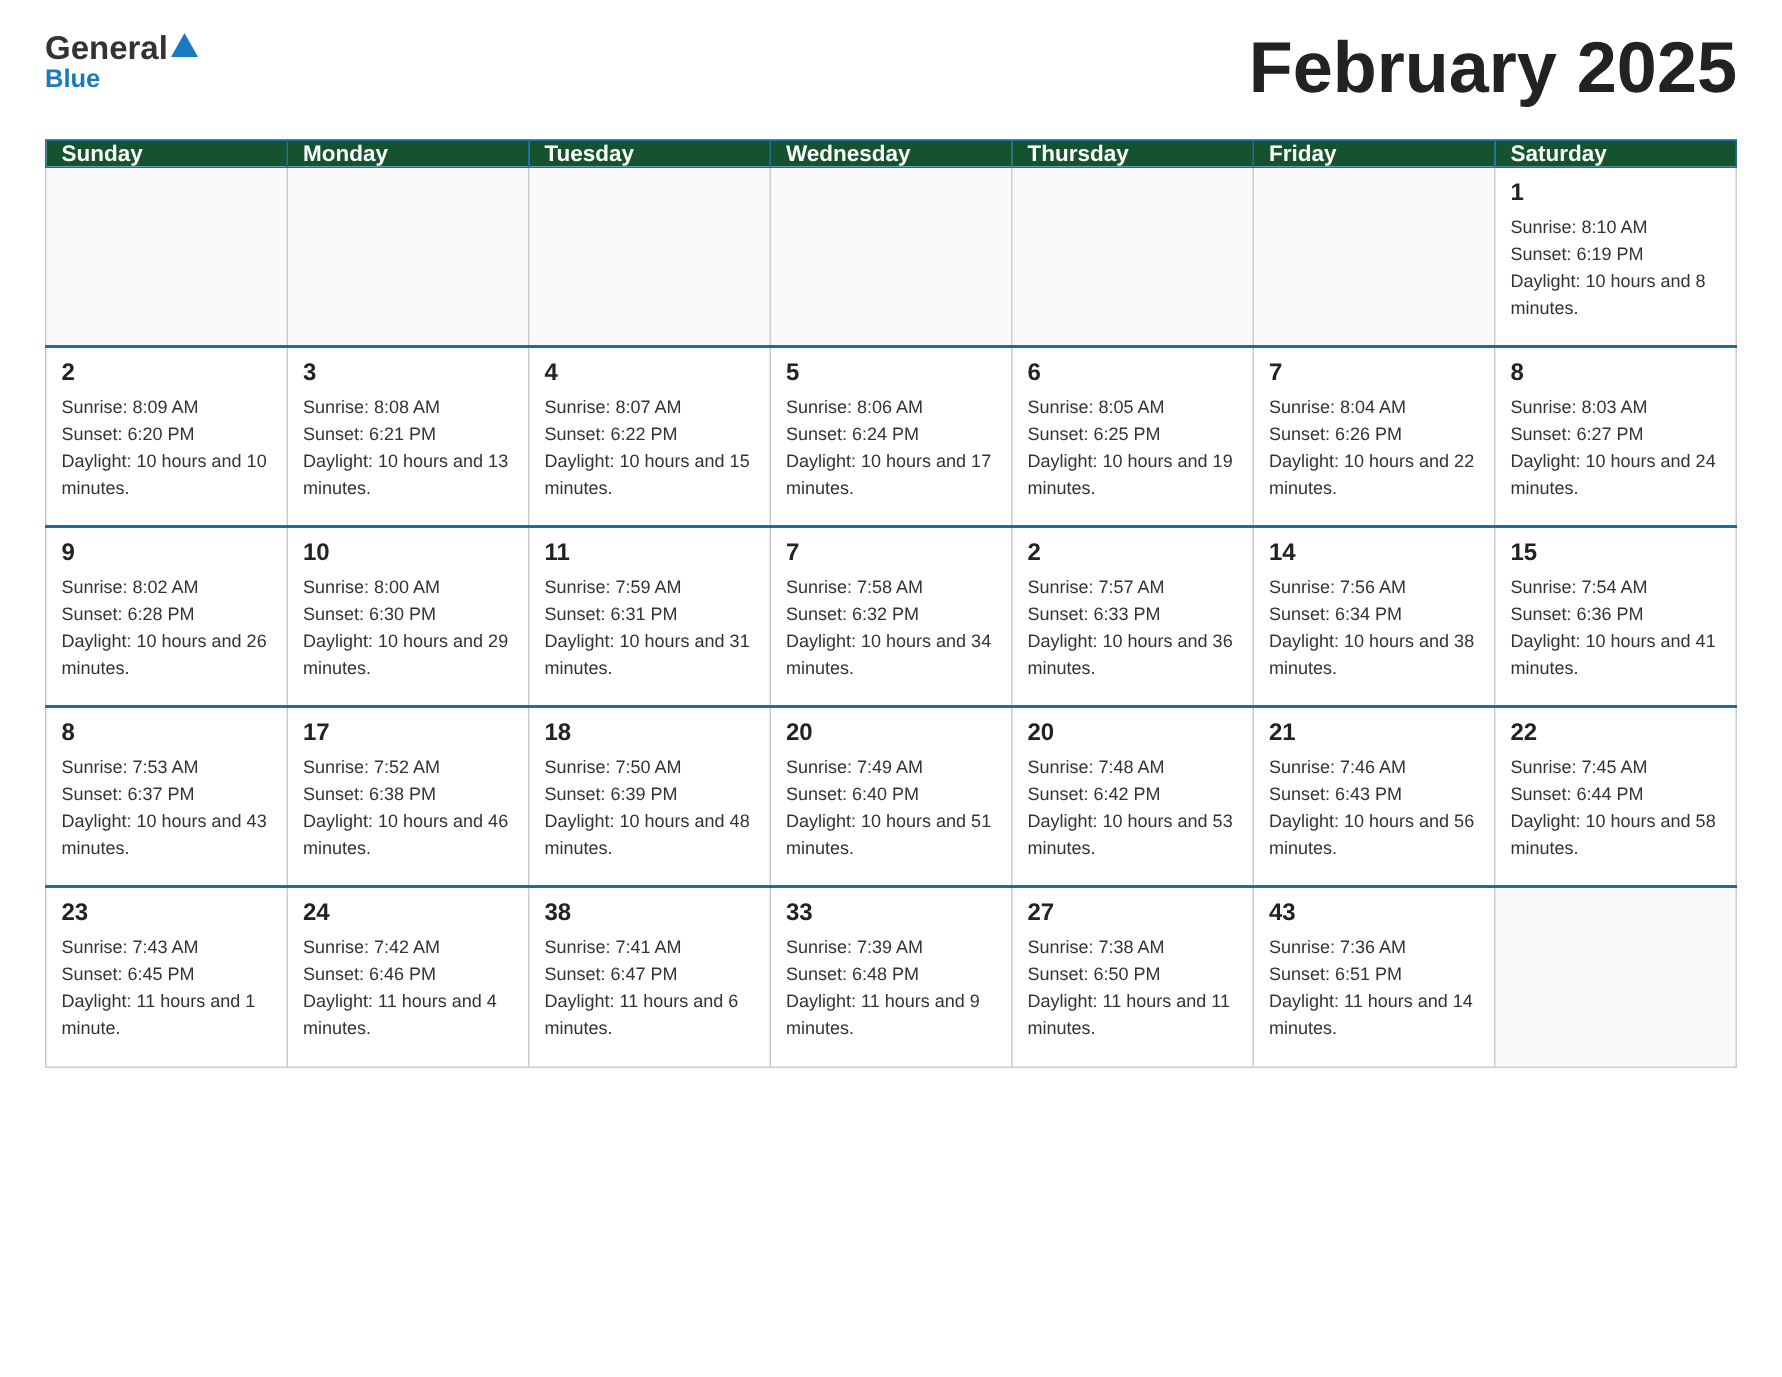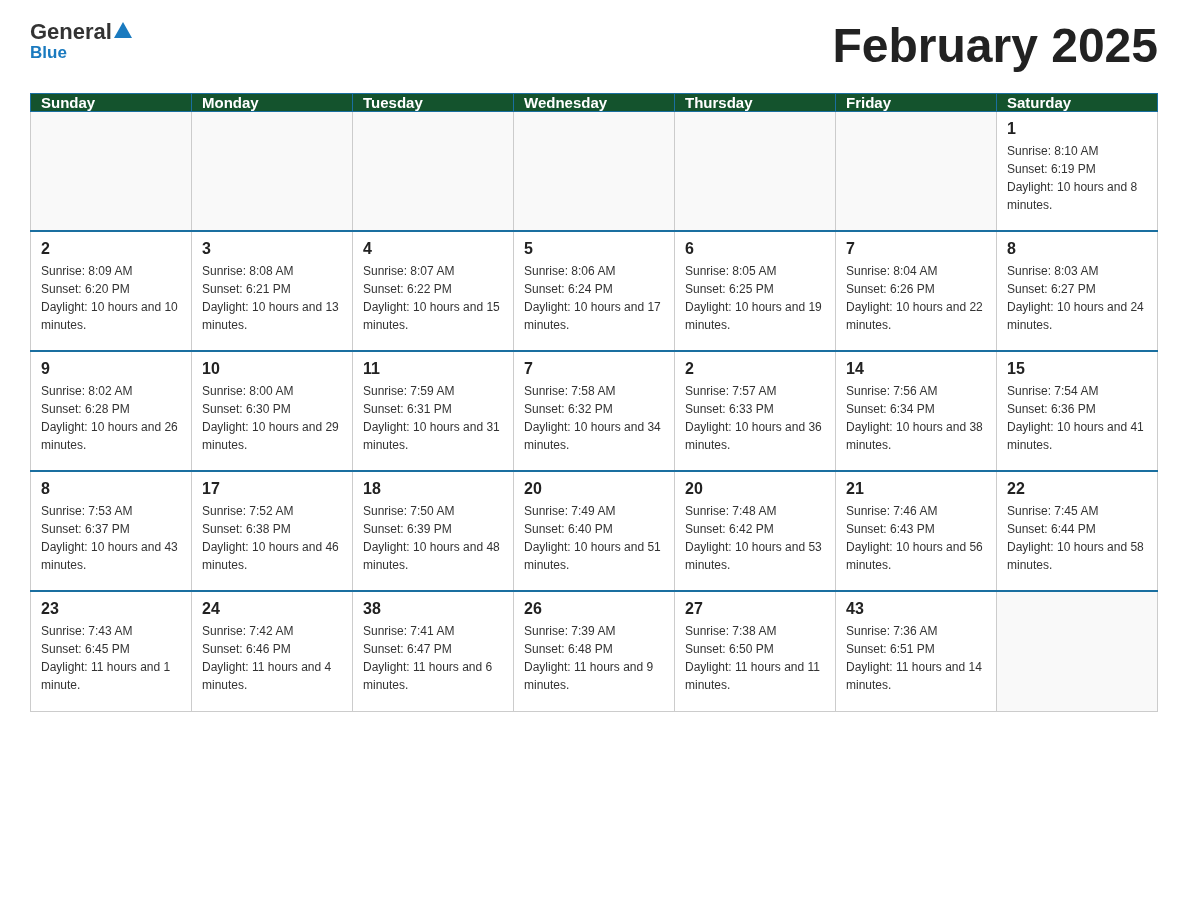--- a/index.html
+++ b/index.html
@@ -238,21 +238,21 @@
         </td>
         <td>
           <span class="day-number">24</span>
           <div class="day-info">Sunrise: 7:42 AM<br>Sunset: 6:46 PM<br>Daylight: 11 hours and 4 minutes.</div>
         </td>
         <td>
           <span class="day-number">38</span>
           <div class="day-info">Sunrise: 7:41 AM<br>Sunset: 6:47 PM<br>Daylight: 11 hours and 6 minutes.</div>
         </td>
         <td>
-          <span class="day-number">26</span>
+          <span class="day-number">33</span>
           <div class="day-info">Sunrise: 7:39 AM<br>Sunset: 6:48 PM<br>Daylight: 11 hours and 9 minutes.</div>
         </td>
         <td>
           <span class="day-number">27</span>
           <div class="day-info">Sunrise: 7:38 AM<br>Sunset: 6:50 PM<br>Daylight: 11 hours and 11 minutes.</div>
         </td>
         <td>
           <span class="day-number">43</span>
           <div class="day-info">Sunrise: 7:36 AM<br>Sunset: 6:51 PM<br>Daylight: 11 hours and 14 minutes.</div>
         </td>

